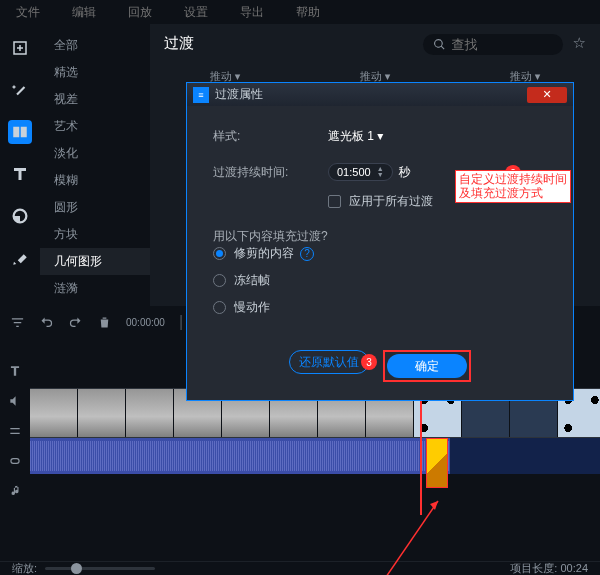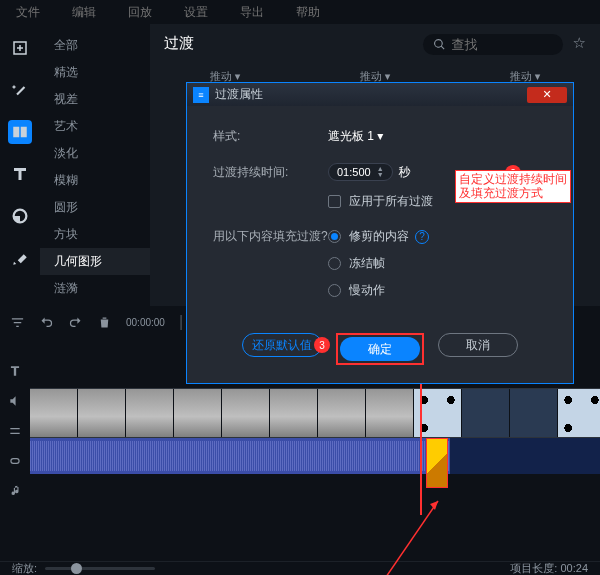--- a/index.html
+++ b/index.html
@@ -189,21 +189,21 @@
             </span>
         </span>
         <span>秒</span>
       </span>
       <span class="badge" style="left:292px; top:2px;">2</span>
     </div>
     <div class="row" style="margin-left:115px; margin-top:-6px;">
       <span class="chk"></span>
       <span>应用于所有过渡</span>
     </div>
-    <div class="row" style="align-items:flex-start;">
+    <div class="row" style="align-items:flex-start;flex-direction:column;">
       <span class="lbl">用以下内容填充过渡?</span>
       <div>
         <div style="display:flex;align-items:center;margin-bottom:10px;">
           <span class="rad on"></span>
           <span>修剪的内容</span>
           <span class="info">?</span>
         </div>
         <div style="display:flex;align-items:center;margin-bottom:10px;">
           <span class="rad"></span>
           <span>冻结帧</span>
@@ -216,21 +216,20 @@
     </div>
   </div>
   <div class="dialog-footer">
     <div class="btn outline">还原默认值</div>
     <div style="position:relative; display:flex; align-items:center;">
       <span class="badge" style="left:-22px; top:4px;">3</span>
       <div class="okwrap">
         <div class="btn primary">确定</div>
       </div>
     </div>
-    <div class="btn ghost">取消</div>
   </div>
 </div>
 
 <div class="anno" style="left:455px; top:170px;">
   <div>自定义过渡持续时间</div>
   <div>及填充过渡方式</div>
 </div>
 
 <div class="tl-toolbar">
   <svg viewBox="0 0 24 24">

